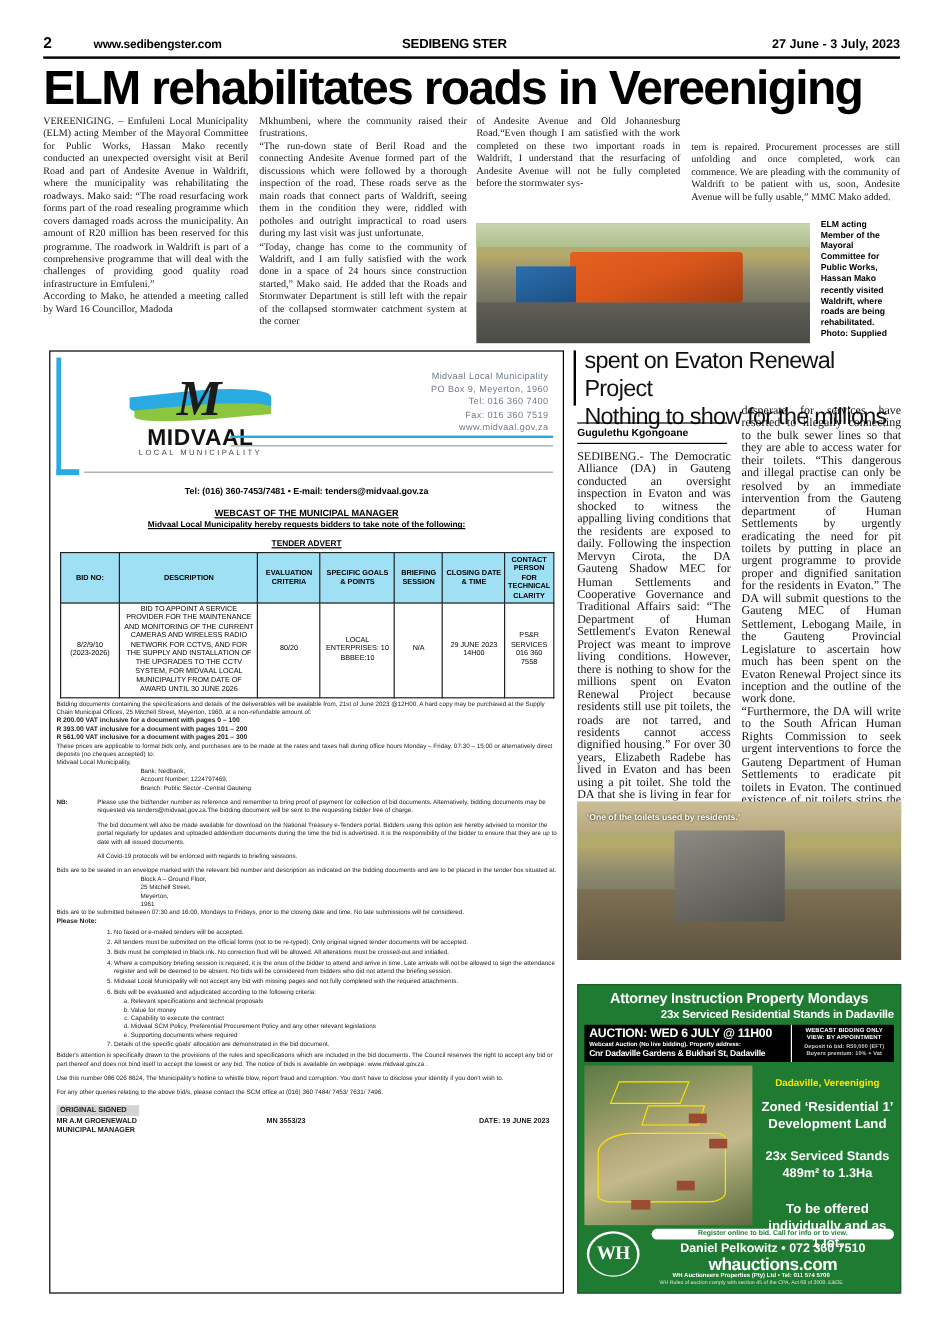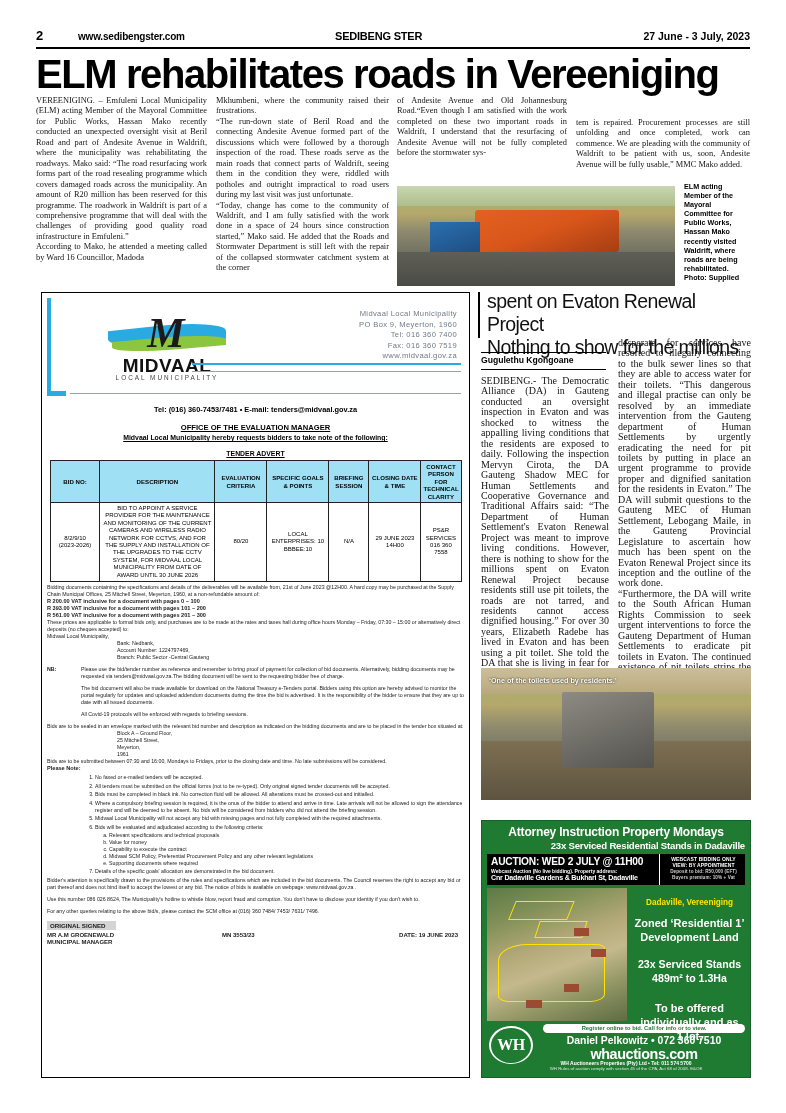--- a/index.html
+++ b/index.html
@@ -320,21 +320,21 @@
       <div>Tel: 016 360 7400</div>
       <div>Fax: 016 360 7519</div>
       <div>www.midvaal.gov.za</div>
     </div>
     <div class="mv-line-blue"></div>
     <div class="mv-line-gray"></div>
     <div class="mv-line-gray2"></div>
   </div>
 
   <div class="mv-contact">Tel: (016) 360-7453/7481 • E-mail: tenders@midvaal.gov.za</div>
-  <div class="mv-office">OFFICE OF THE EVALUATION MANAGER</div>
+  <div class="mv-office">WEBCAST OF THE MUNICIPAL MANAGER</div>
   <div class="mv-req">Midvaal Local Municipality hereby requests bidders to take note of the following:</div>
   <div class="mv-tenderadvert">TENDER ADVERT</div>
 
   <table class="tender">
     <thead>
       <tr>
         <th style="width:50px">BID NO:</th>
         <th style="width:115px">DESCRIPTION</th>
         <th style="width:52px">EVALUATION CRITERIA</th>
         <th style="width:62px">SPECIFIC GOALS &amp; POINTS</th>
@@ -443,21 +443,21 @@
   <div class="mach" style="left:30%;top:18%;width:34%;height:58%;background:linear-gradient(160deg,#8e8b84,#55534e);border-radius:2px"></div>
 </div>
 <div class="photo2-cap">‘One of the toilets used by residents.’</div>
 
 <div class="auction">
   <div class="auc-t1">Attorney Instruction Property Mondays</div>
   <div class="auc-t2">23x Serviced Residential Stands in Dadaville</div>
 
   <div class="auc-black">
     <div class="auc-bl">
-      <div class="l1">AUCTION: WED 2 JULY @ 11H00</div>
+      <div class="l1">AUCTION: WED 6 JULY @ 11H00</div>
       <div class="l2">Webcast Auction (No live bidding). Property address:</div>
       <div class="l3">Cnr Dadaville Gardens &amp; Bukhari St, Dadaville</div>
     </div>
     <div class="auc-br">
       <div>WEBCAST BIDDING ONLY</div>
       <div>VIEW: BY APPOINTMENT</div>
       <div class="dim">Deposit to bid: R50,000 (EFT)</div>
       <div class="dim">Buyers premium: 10% + Vat</div>
     </div>
   </div>

